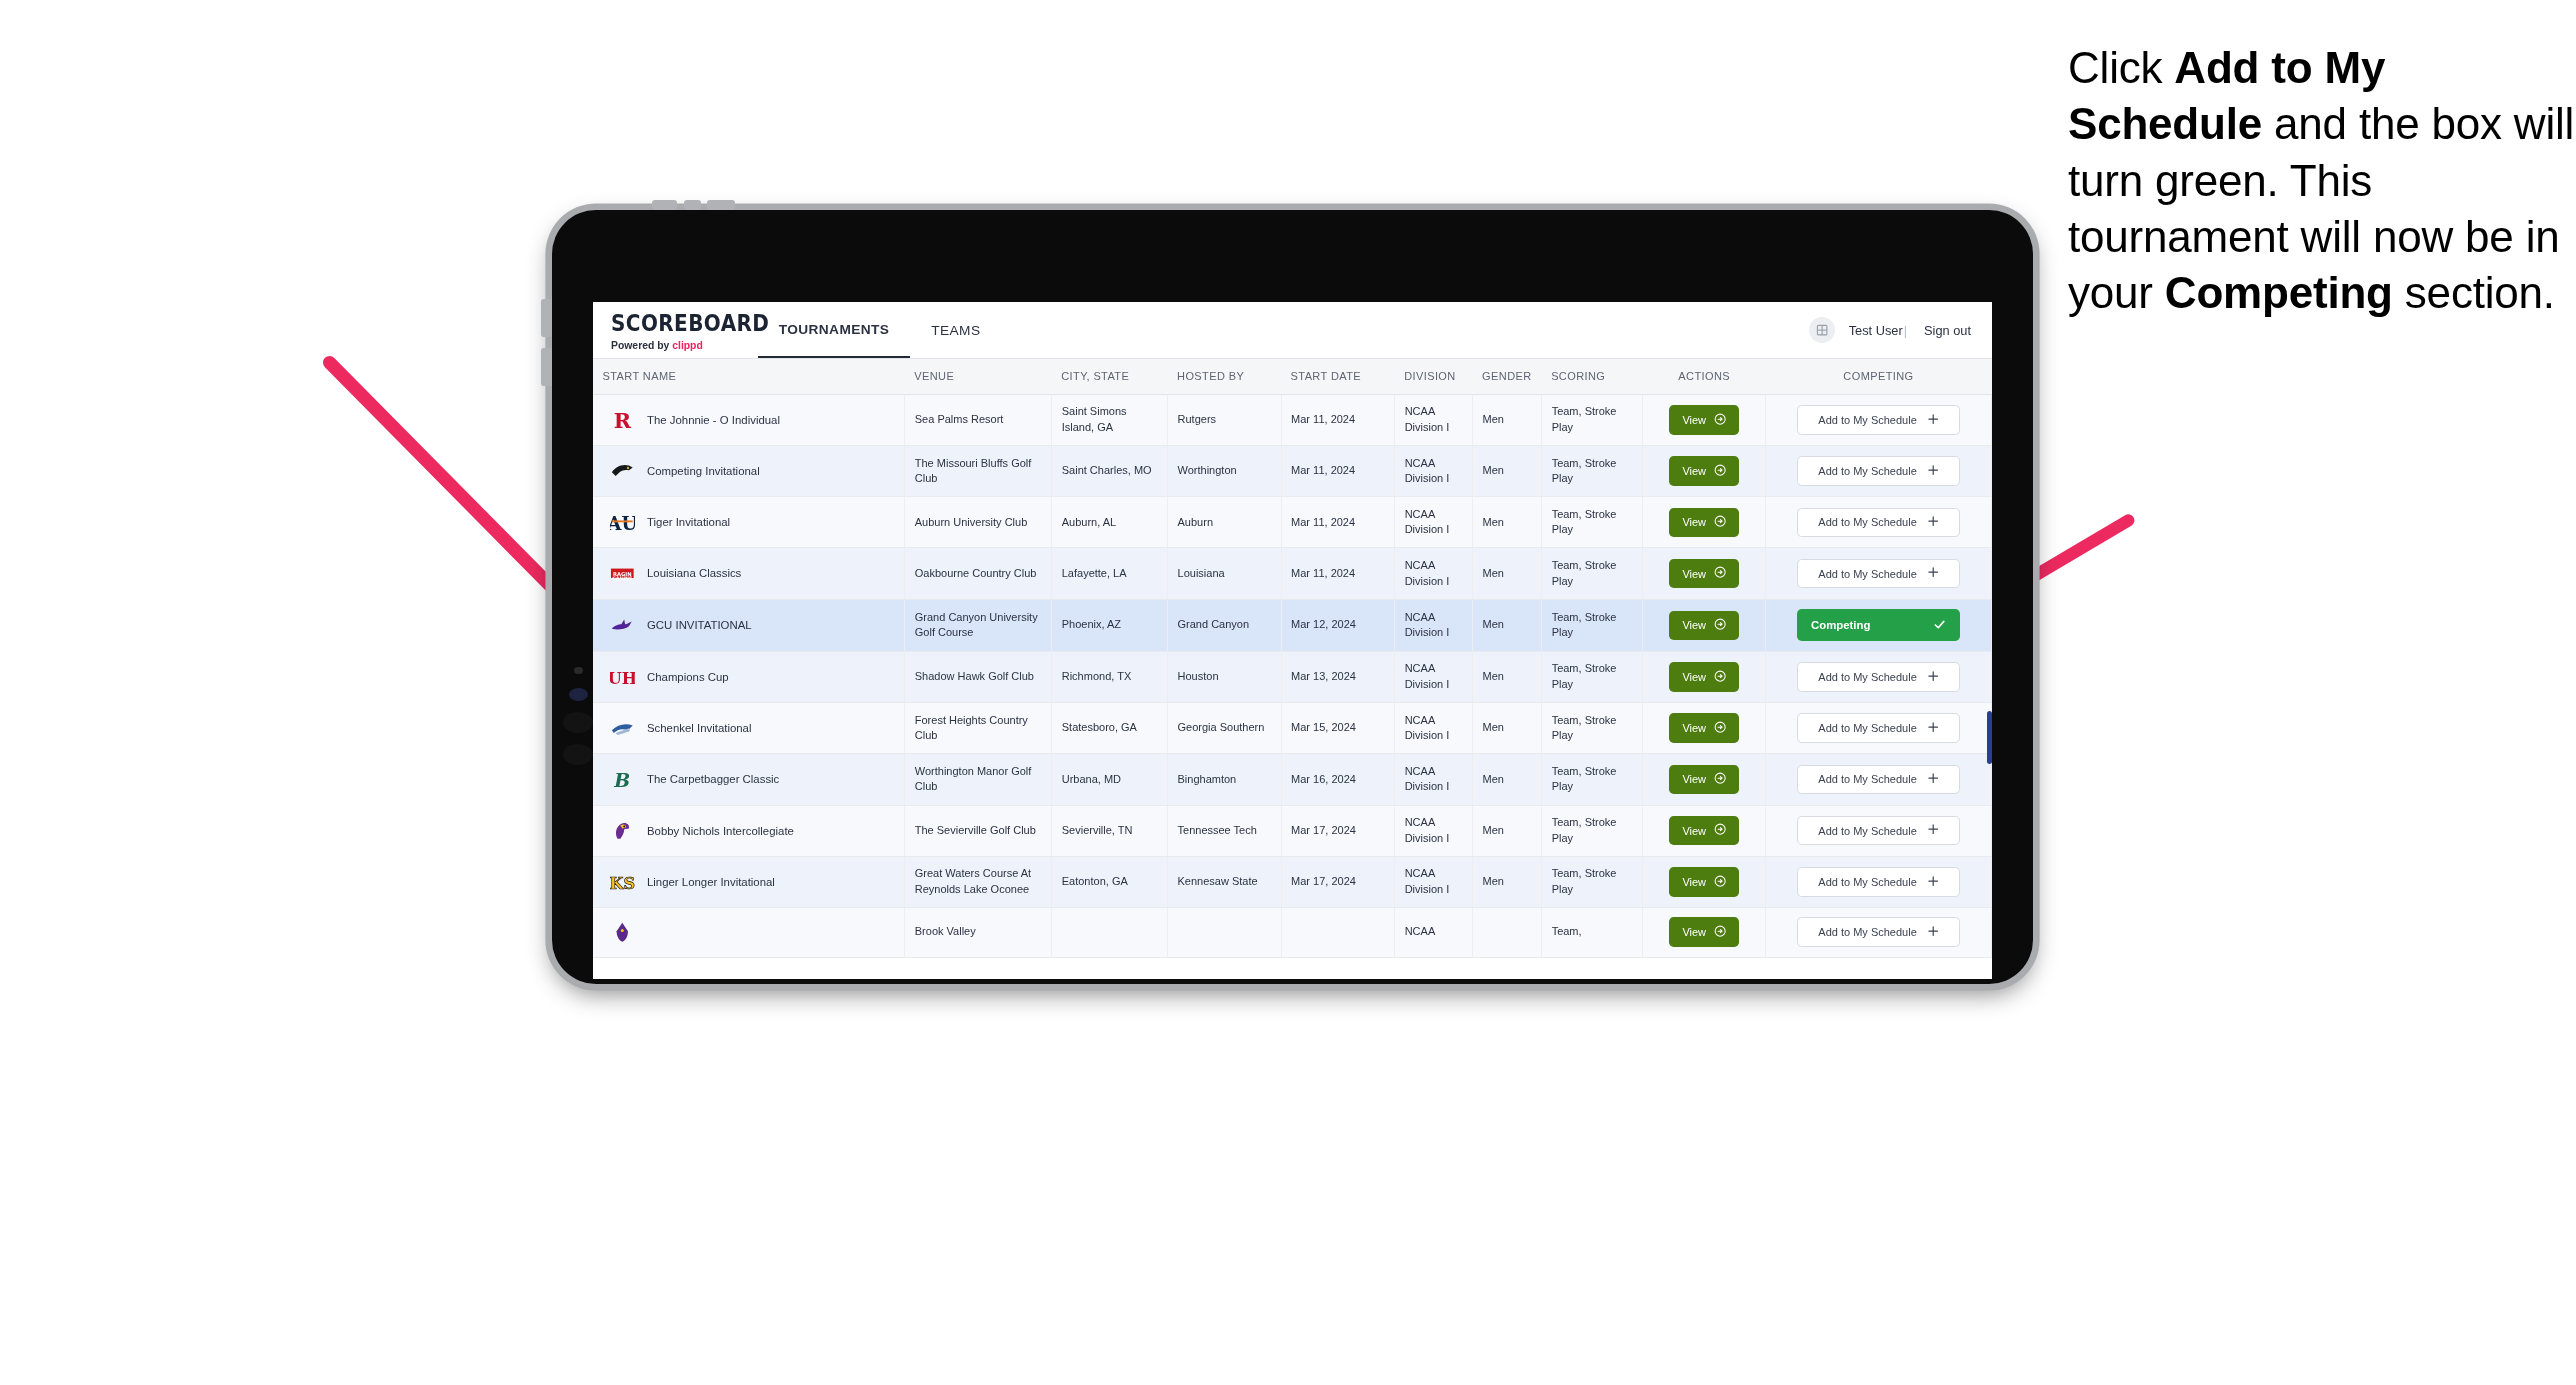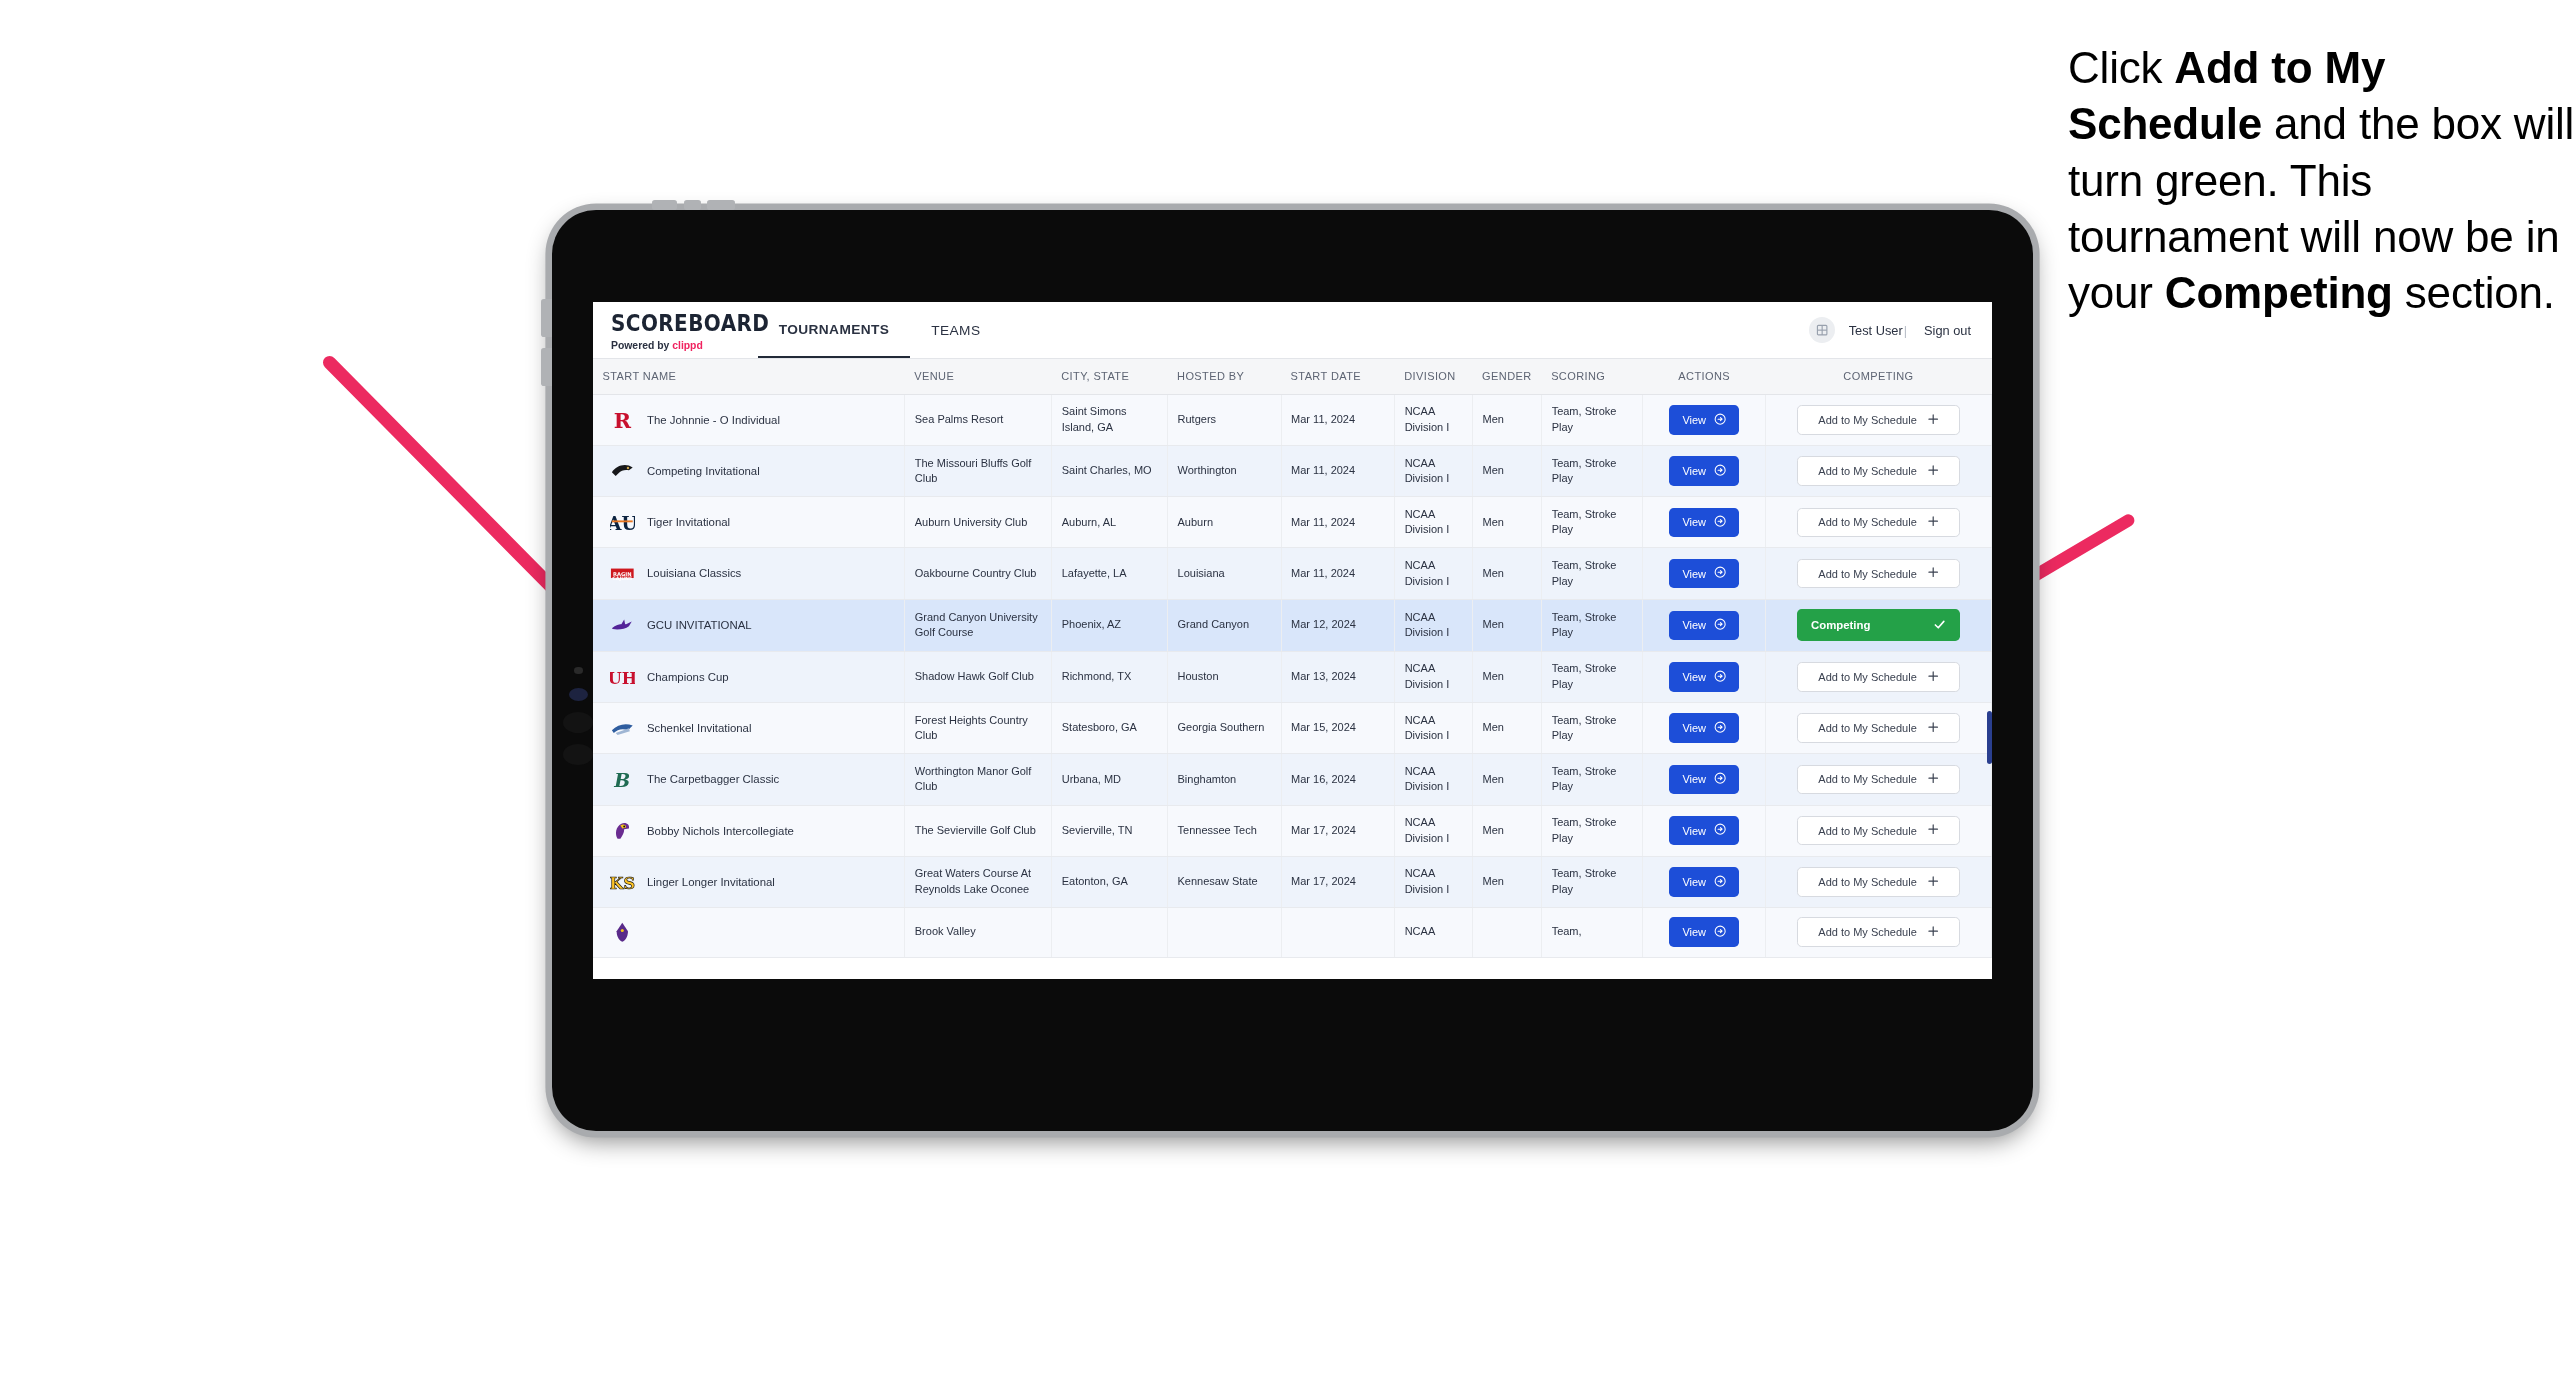--- a/index.html
+++ b/index.html
@@ -16,21 +16,21 @@
   #annot-left  { left: 44px;  top: 194px; width: 407px; font-size: 45px; }
   #annot-right { left: 2068px; top: 40px;  width: 511px; font-size: 44px; }
   .annot b { font-weight: 700; }
 
   
   .arrow-svg { position: absolute; overflow: visible; pointer-events: none; }
 
   
   #tablet {
     position: absolute; left: 552px; top: 210px;
-    width: 1481px; height: 921px;
+    width: 1481px; height: 774px;
     background: #0b0b0b;
     border-radius: 44px;
     box-shadow: 0 0 0 6.6px #a9abae, 0 9.5px 24.6px rgba(0,0,0,.45);
   }
   .tab-btn { position:absolute; background:#b0b2b5; border-radius:2.8px; }
   #btn-top-a { left: 100px; top: -10.4px; width: 24.6px; height: 10.4px; }
   #btn-top-b { left: 132px; top: -10.4px; width: 17px; height: 10.4px; }
   #btn-top-c { left: 155px; top: -10.4px; width: 28px; height: 10.4px; }
   #btn-side-a { left: -11.4px; top: 89px;  width: 11.4px; height: 38px; border-radius:2.8px 0 0 2.8px;}
   #btn-side-b { left: -11.4px; top: 138px; width: 11.4px; height: 38px; border-radius:2.8px 0 0 2.8px;}
@@ -97,21 +97,21 @@
   tbody tr:nth-child(even) { background:#eef3fb; }
   tbody tr.selected { background:#d9e6fa; }
   td.c-event { border-right: 0.9px solid #eceef1; }
   .event-cell { display:flex; align-items:center; gap: 12.3px; padding-left: 7.6px;}
   .logo { width: 24.6px; height: 24.6px; flex: 0 0 24.6px; display:block; }
   .event-name { font-size: 11.4px; color:#2b3242; }
   td.c-actions, td.c-competing { text-align:center; }
 
   .btn-view {
     display:inline-flex; align-items:center; gap:7.6px; justify-content:center;
-    background:#1d4ed8; color:#fff; border:none; border-radius:4.7px;
+    background:#4d7c0f; color:#fff; border:none; border-radius:4.7px;
     font-size: 11px; padding: 7.6px 13.2px; cursor:pointer; min-width: 66px;
     font-family:"Liberation Sans", sans-serif;
   }
   .btn-add {
     display:inline-flex; align-items:center; gap: 11.4px; justify-content:center;
     background:#fff; color:#3a4150; border:0.9px solid #d7dae0; border-radius:4.7px;
     font-size: 11px; padding: 7.6px 12.3px; cursor:pointer; width: 163px;
     font-family:"Liberation Sans", sans-serif;
   }
   .badge-competing {

